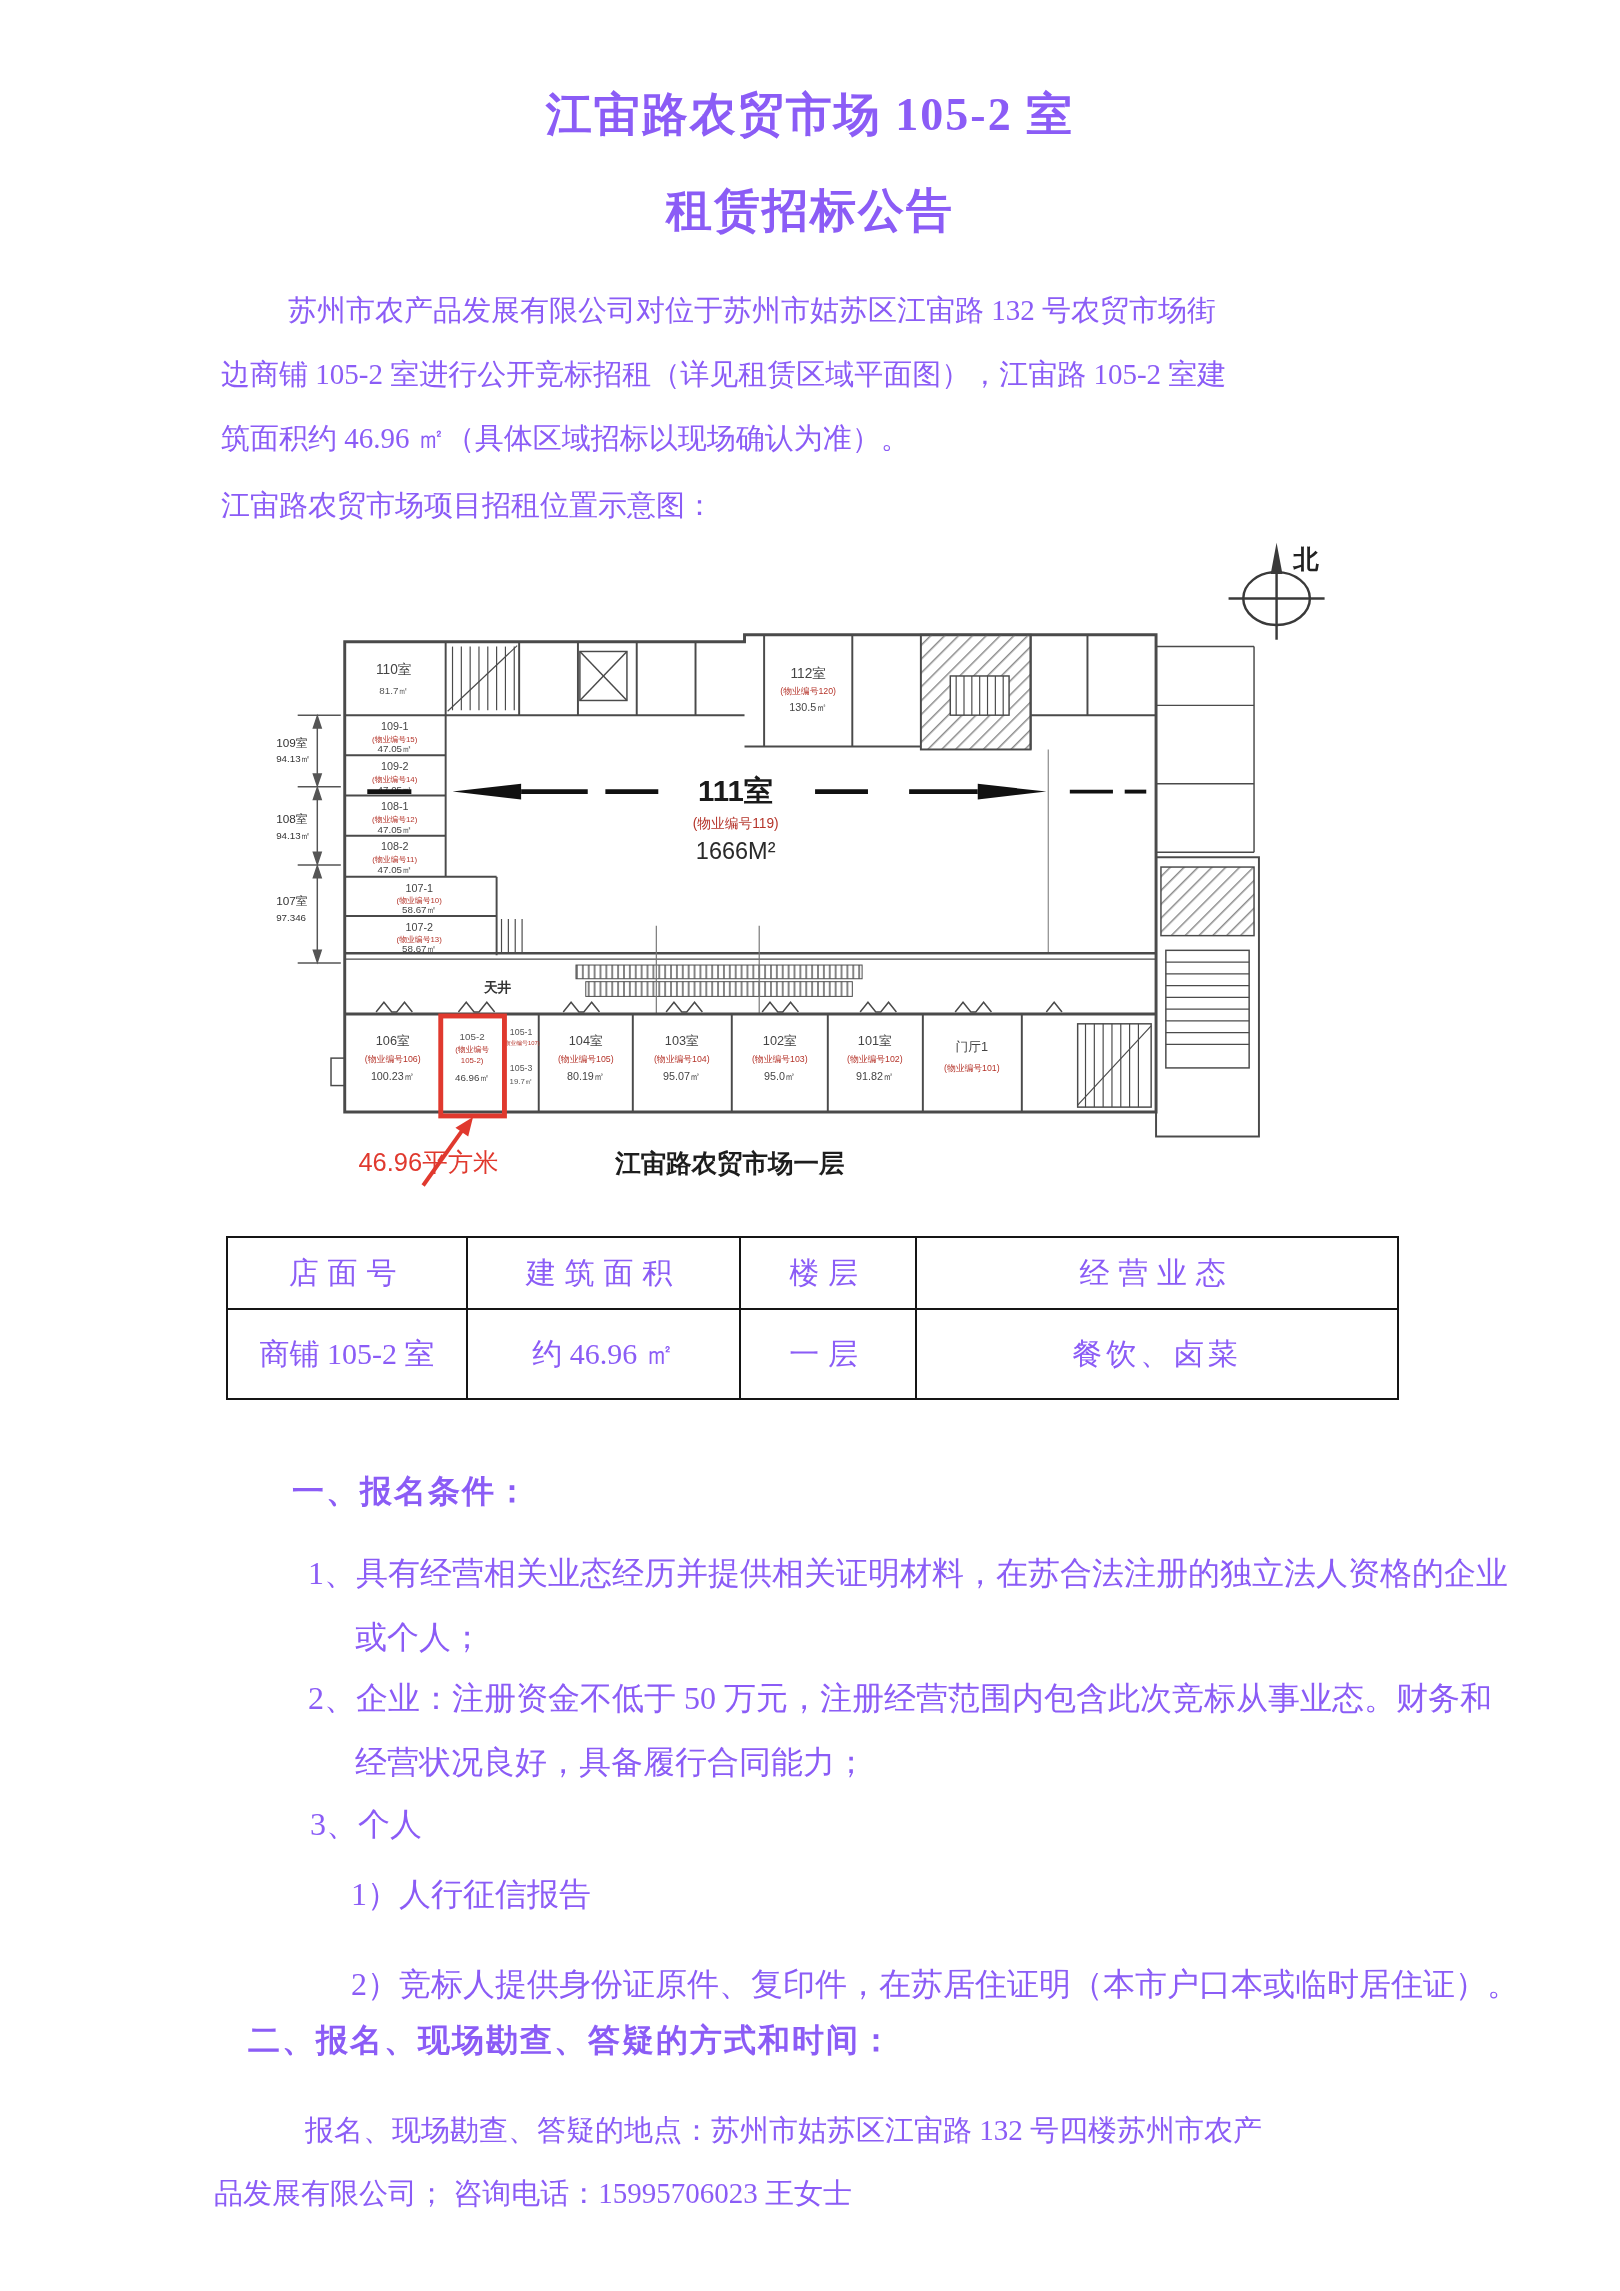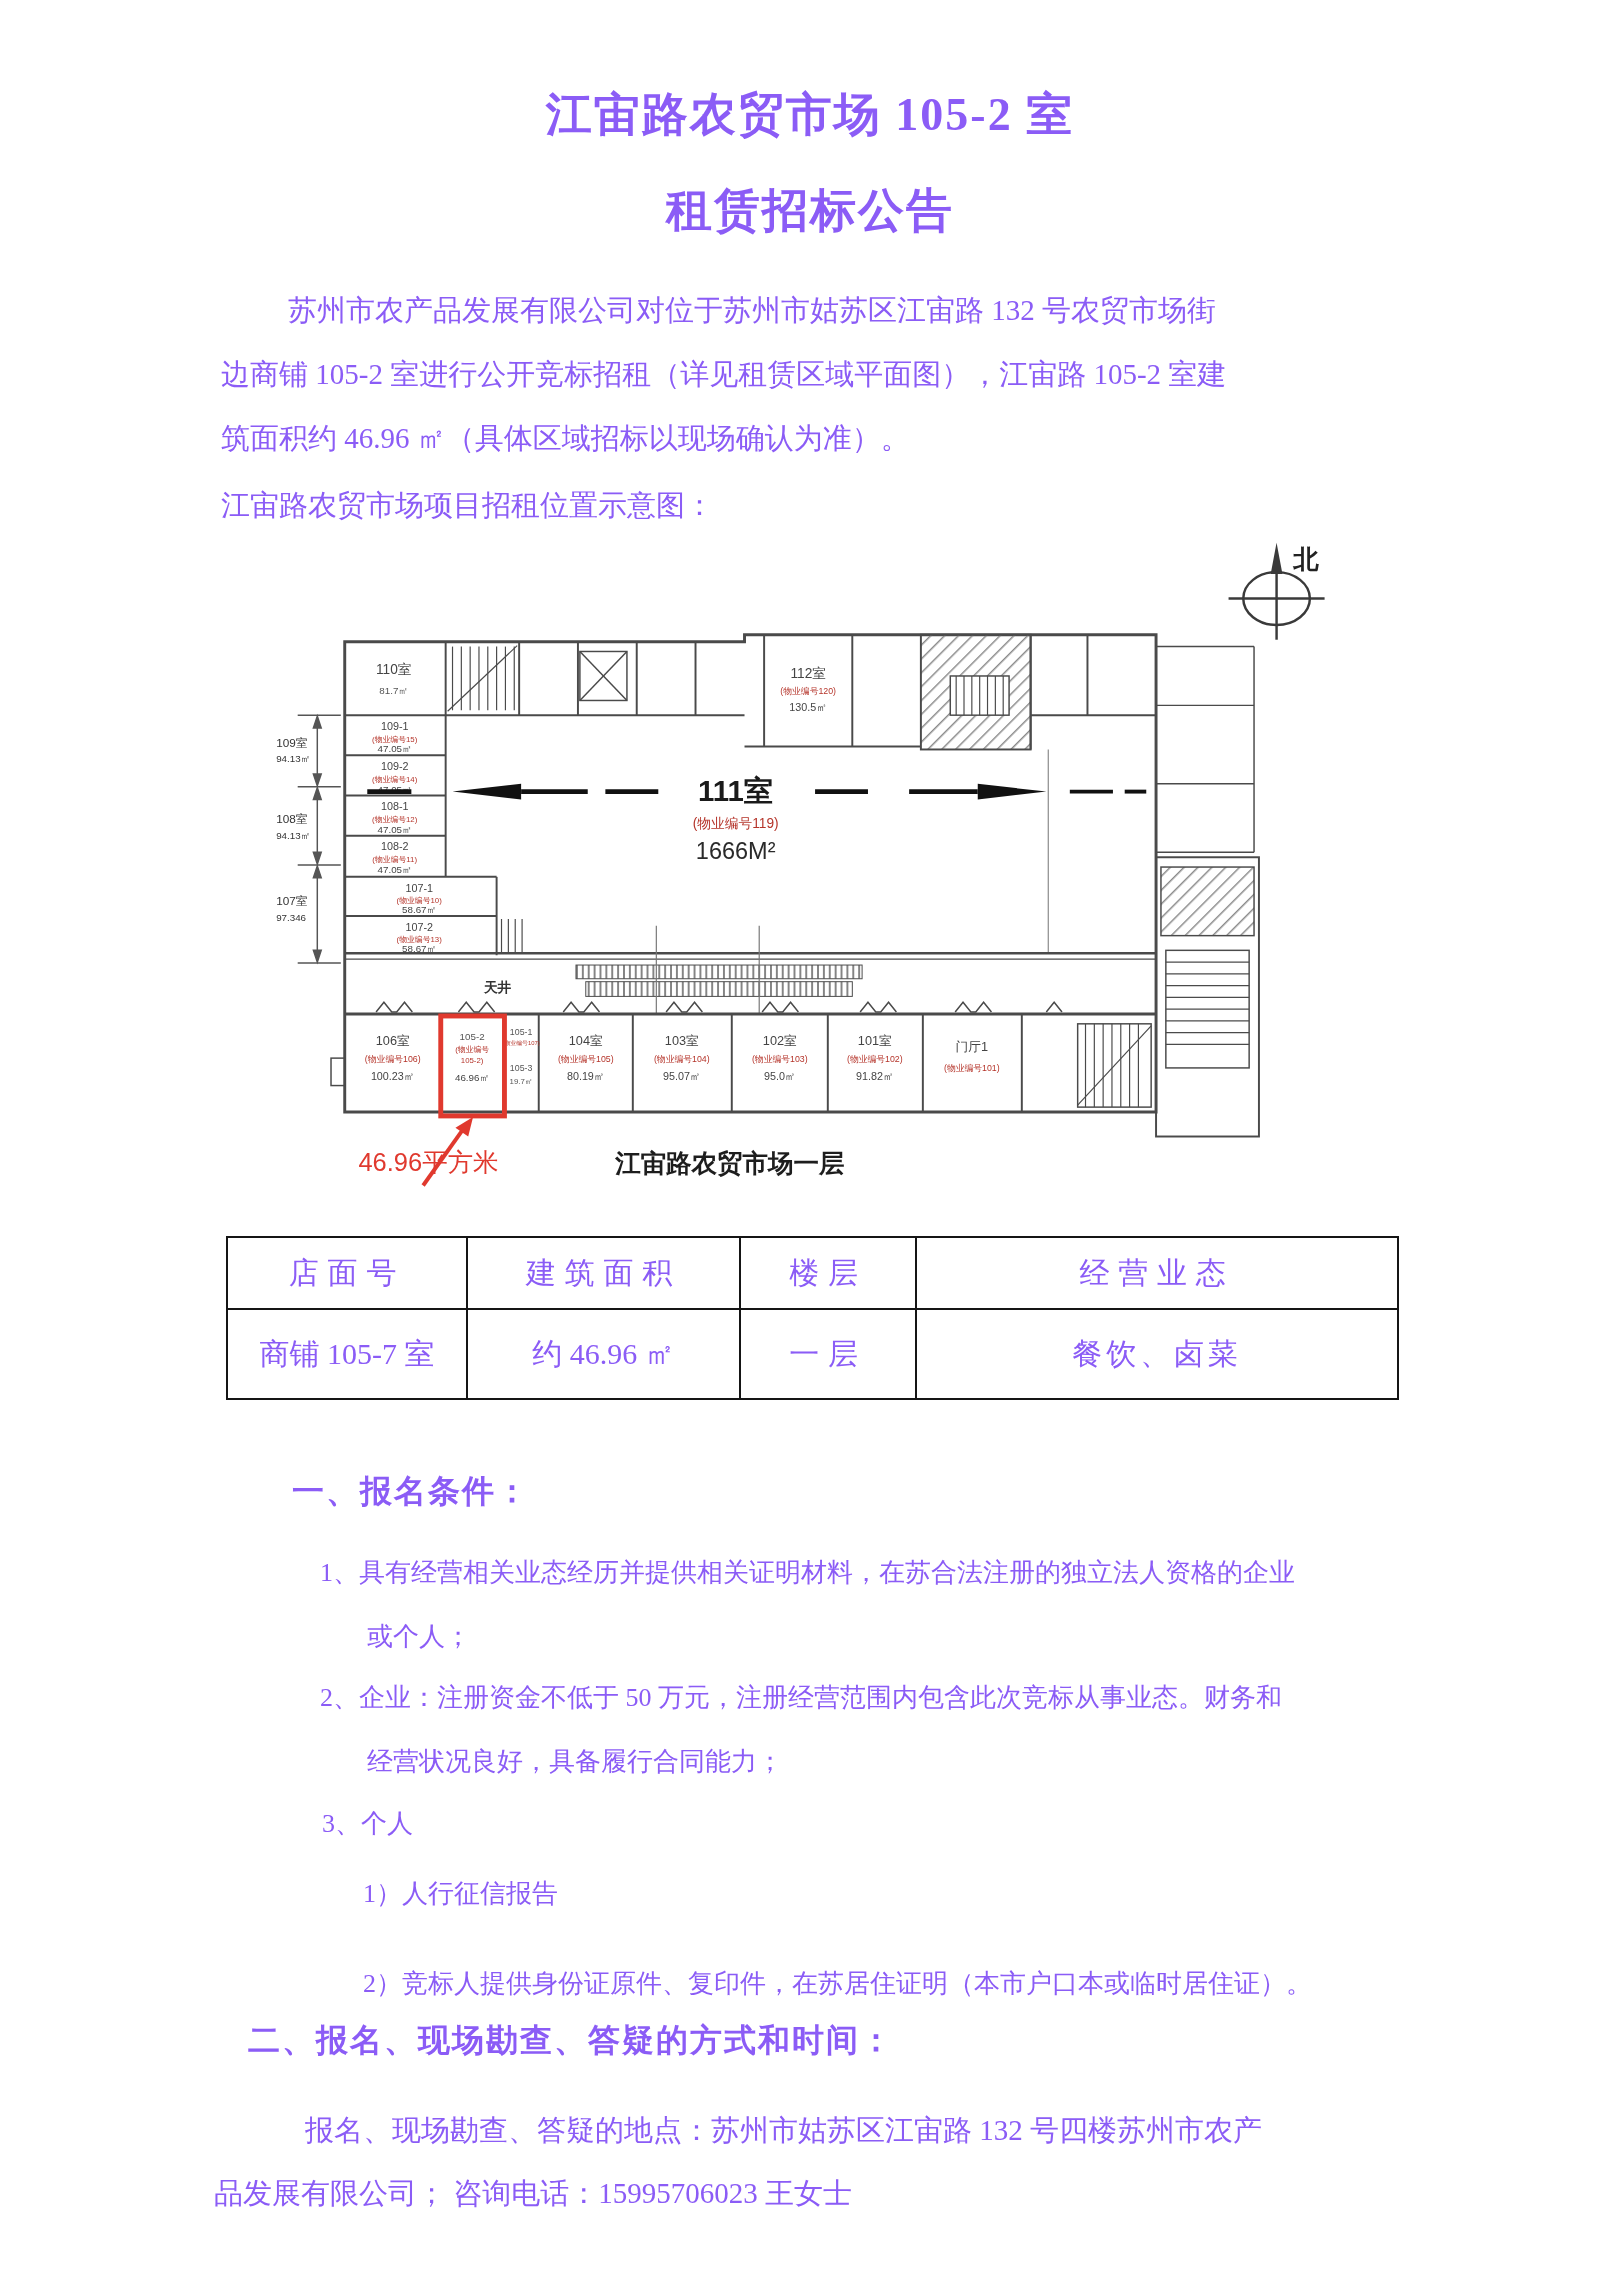--- a/index.html
+++ b/index.html
@@ -1,21 +1,21 @@
 <!DOCTYPE html>
 <html><head>
 <meta charset="utf-8">
 <style>
   html,body{margin:0;padding:0;background:#888;}
   .page{position:relative;width:1620px;height:2292px;background:#fff;margin:0 auto;
         font-family:"Liberation Serif","DejaVu Serif",serif;color:#8b5cf6;overflow:hidden;}
   .abs{position:absolute;}
   .title{left:0;width:100%;text-align:center;font-size:46px;font-weight:bold;letter-spacing:2px;}
   .bodytext{font-size:29px;line-height:64px;white-space:nowrap;}
-  .itemtext{font-size:26px;line-height:64px;white-space:nowrap;margin-left:12px;}
+  .itemtext{font-size:32px;line-height:64px;white-space:nowrap;}
   .heading{font-size:32px;font-weight:bold;letter-spacing:2px;white-space:nowrap;}
   .indent2{text-indent:67px;}
   table.info{border-collapse:collapse;table-layout:fixed;}
   table.info th,table.info td{border:2.9px solid #151515;font-weight:normal;
         font-size:30px;text-align:center;vertical-align:middle;padding:0;}
   table.info th{letter-spacing:8.8px;}
   td.leftcell{text-align:left;padding-left:15.7px;}
   svg text{font-family:"Liberation Sans","DejaVu Sans",sans-serif;}
 </style>
 </head>
@@ -286,21 +286,21 @@
         <col style="width:482px">
       </colgroup>
     <tbody>
         <tr style="height:72px;">
       <th>店面号</th>
       <th>建筑面积</th>
       <th>楼层</th>
       <th>经营业态</th>
     </tr>
     <tr style="height:90px;">
-      <td class="leftcell">商铺 105-7 室</td>
+      <td class="leftcell">商铺 105-2 室</td>
       <td>约 46.96 ㎡</td>
       <td style="letter-spacing:8.8px;">一层</td>
       <td style="letter-spacing:3.9px;">餐饮、卤菜</td>
     </tr>
   </tbody>
     </table>
 
   <div class="abs heading" style="left:292px;top:1470px;">一、报名条件：</div>
   <div class="abs itemtext" style="left:308px;top:1541px;">1、具有经营相关业态经历并提供相关证明材料，在苏合法注册的独立法人资格的企业</div>
   <div class="abs itemtext" style="left:355px;top:1605px;">或个人；</div>

